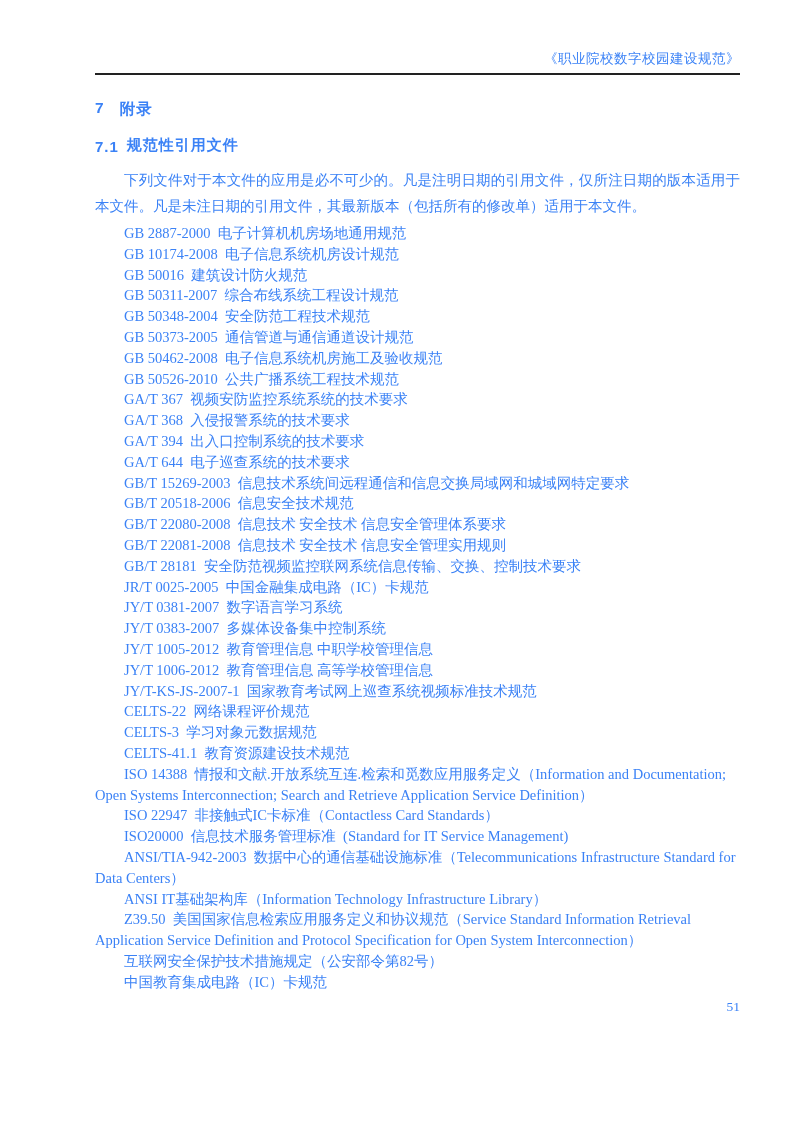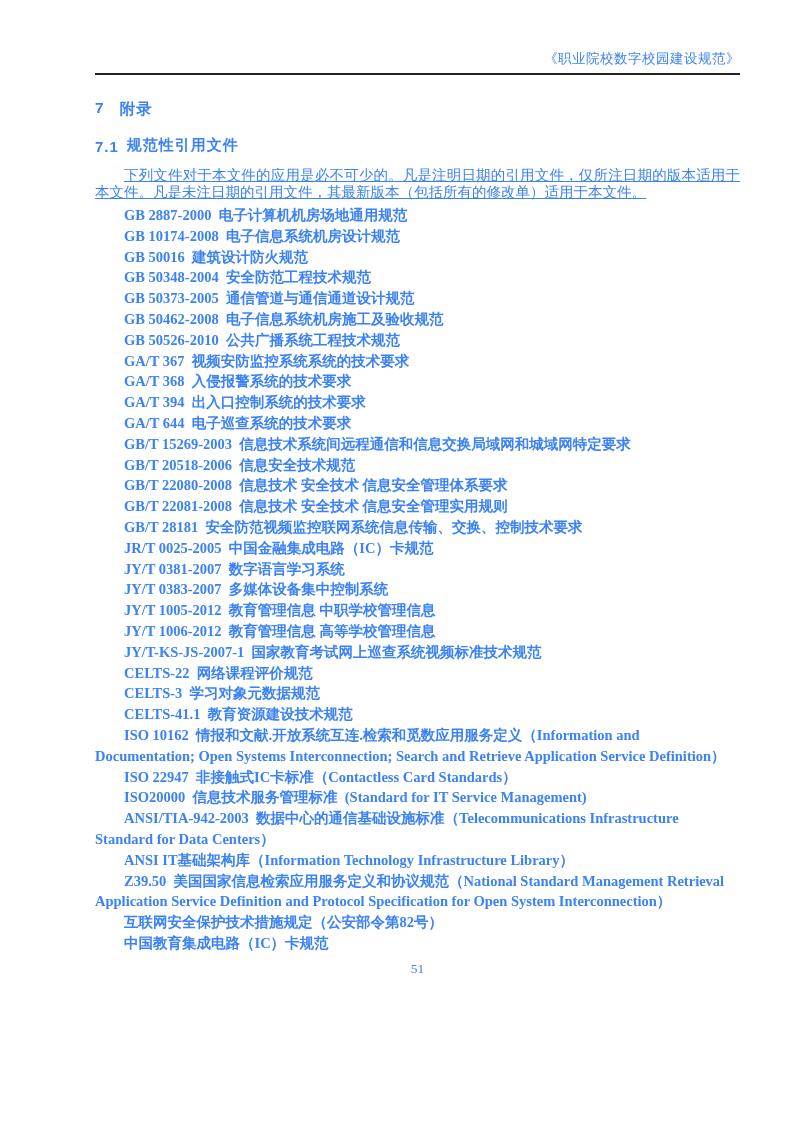--- a/index.html
+++ b/index.html
@@ -39,34 +39,32 @@
     font-size: 15px;
     display: flex;
     gap: 8px;
     letter-spacing: 1px;
     align-items: flex-end;
   }
   .intro {
     margin: 12px 0 0 0;
     text-indent: 2em;
     text-align: justify;
-    line-height: 17px;
-    text-decoration: underline;
+    line-height: 26px;
   }
   .refs { margin-top: 4px; }
   .refs .ref {
     margin: 0;
     text-indent: 2em;
     line-height: 20.8px;
     white-space: pre-wrap;
     text-align: left;
-    font-weight: bold;
   }
   .page-number {
-    text-align: center;
+    text-align: right;
     margin-top: 7px;
     font-size: 13.5px;
   }
 </style>
 </head>
 <body>
 
 <div class="page">
 
   <div class="header">
@@ -86,20 +84,21 @@
   <p class="intro">下列文件对于本文件的应用是必不可少的。凡是注明日期的引用文件，仅所注日期的版本适用于本文件。凡是未注日期的引用文件，其最新版本（包括所有的修改单）适用于本文件。</p>
 
   <div class="refs">
 
       <p class="ref">GB 2887-2000  电子计算机机房场地通用规范</p>
 
       <p class="ref">GB 10174-2008  电子信息系统机房设计规范</p>
 
       <p class="ref">GB 50016  建筑设计防火规范</p>
 
+      <p class="ref">GB 50311-2007  综合布线系统工程设计规范</p>
 
       <p class="ref">GB 50348-2004  安全防范工程技术规范</p>
 
       <p class="ref">GB 50373-2005  通信管道与通信通道设计规范</p>
 
       <p class="ref">GB 50462-2008  电子信息系统机房施工及验收规范</p>
 
       <p class="ref">GB 50526-2010  公共广播系统工程技术规范</p>
 
       <p class="ref">GA/T 367  视频安防监控系统系统的技术要求</p>
@@ -134,31 +133,31 @@
 
       <p class="ref">JY/T-KS-JS-2007-1  国家教育考试网上巡查系统视频标准技术规范</p>
 
       <p class="ref">CELTS-22  网络课程评价规范</p>
 
 
       <p class="ref">CELTS-3  学习对象元数据规范</p>
 
       <p class="ref">CELTS-41.1  教育资源建设技术规范</p>
 
-      <p class="ref">ISO 10162  情报和文献.开放系统互连.检索和觅数应用服务定义（Information and Documentation; Open Systems Interconnection; Search and Retrieve Application Service Definition）</p>
+      <p class="ref">ISO 14388  情报和文献.开放系统互连.检索和觅数应用服务定义（Information and Documentation; Open Systems Interconnection; Search and Retrieve Application Service Definition）</p>
 
       <p class="ref">ISO 22947  非接触式IC卡标准（Contactless Card Standards）</p>
 
       <p class="ref">ISO20000  信息技术服务管理标准  (Standard for IT Service Management)</p>
 
       <p class="ref">ANSI/TIA-942-2003  数据中心的通信基础设施标准（Telecommunications Infrastructure Standard for Data Centers）</p>
 
       <p class="ref">ANSI IT基础架构库（Information Technology Infrastructure Library）</p>
 
-      <p class="ref">Z39.50  美国国家信息检索应用服务定义和协议规范（National Standard Management Retrieval Application Service Definition and Protocol Specification for Open System Interconnection）</p>
+      <p class="ref">Z39.50  美国国家信息检索应用服务定义和协议规范（Service Standard Information Retrieval Application Service Definition and Protocol Specification for Open System Interconnection）</p>
 
       <p class="ref">互联网安全保护技术措施规定（公安部令第82号）</p>
 
       <p class="ref">中国教育集成电路（IC）卡规范</p>
     </div>
 
   <div class="page-number">51</div>
 
 </div>
 

